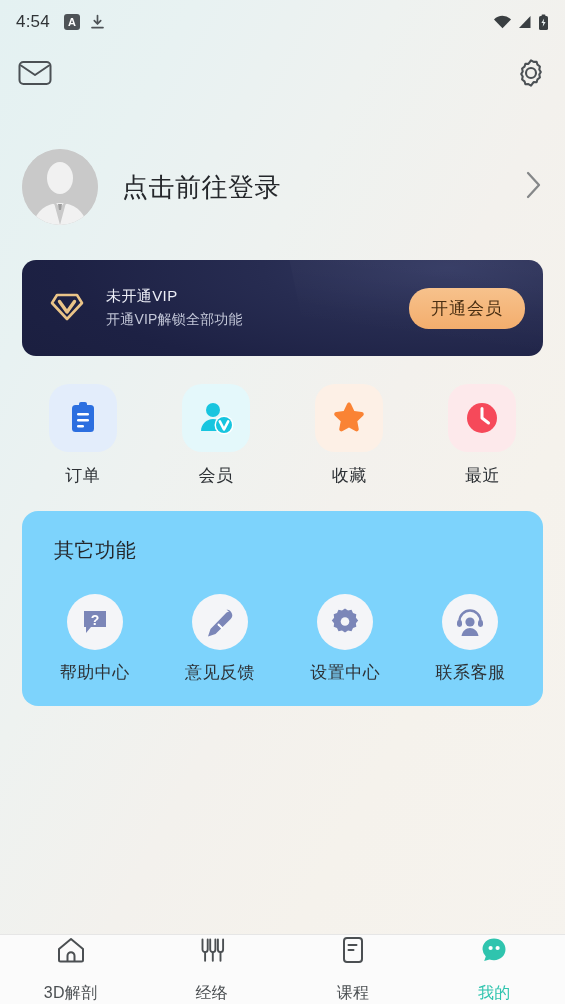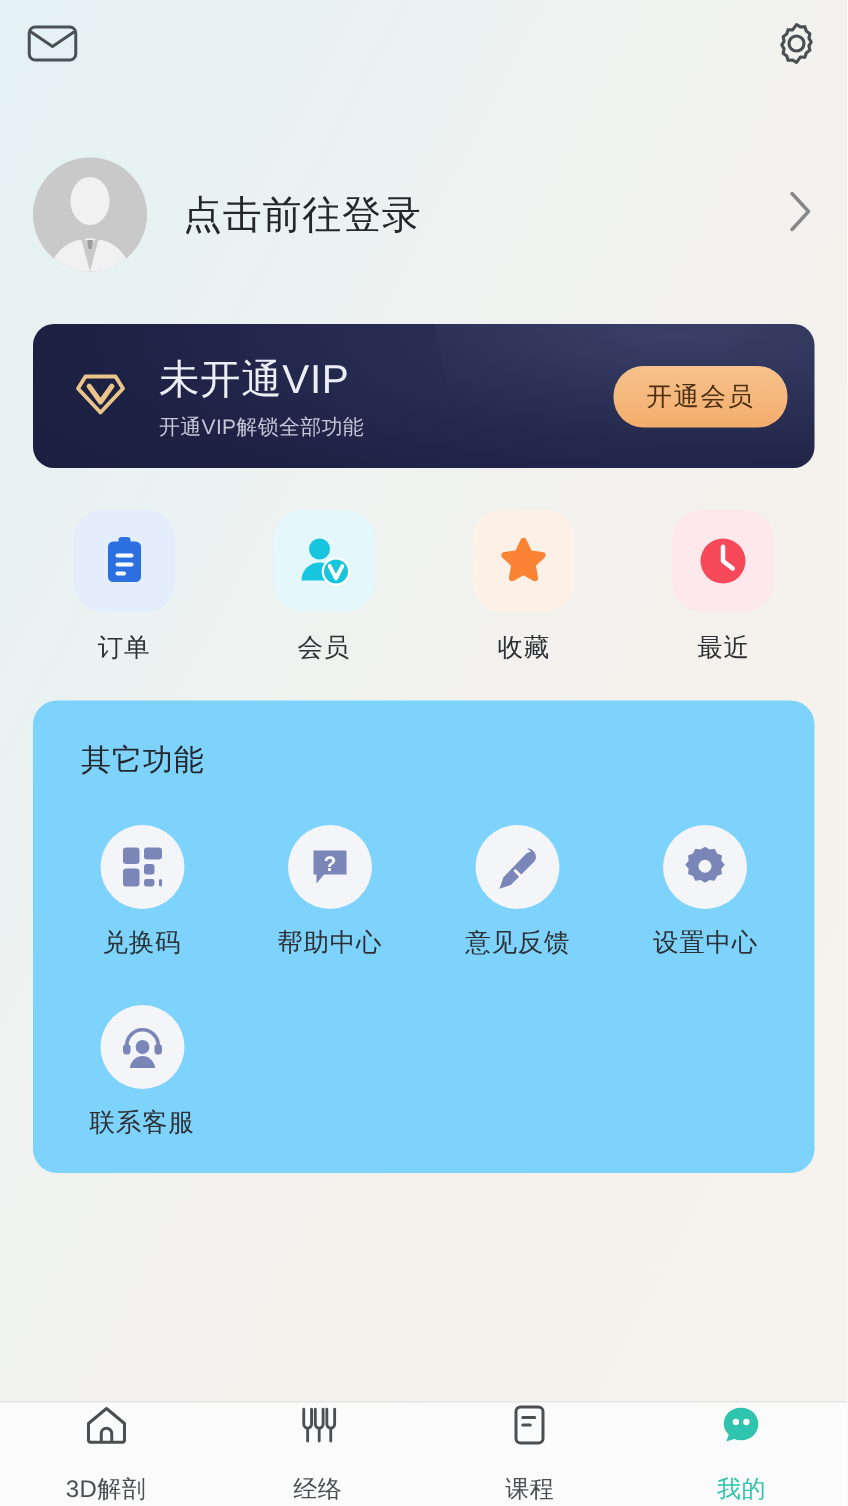--- a/index.html
+++ b/index.html
@@ -82,21 +82,21 @@
     position:relative; overflow:hidden;
   }
   .vip::after {
     content:""; position:absolute; right:-20px; top:-40px;
     width:260px; height:180px;
     background:linear-gradient(200deg, rgba(255,255,255,.055), rgba(255,255,255,0) 62%);
     transform:rotate(-12deg);
     pointer-events:none;
   }
   .vip-txt { margin-left:18px; flex:1; position:relative; z-index:2; }
-  .vip-title { font-size:27px; color:#eceef6; font-weight:500; letter-spacing:.4px; }
+  .vip-title { font-size:15px; color:#eceef6; font-weight:500; letter-spacing:.4px; }
   .vip-sub { font-size:14px; color:#c3c7d8; margin-top:5px; letter-spacing:.2px; }
   .vip-btn {
     position:relative; z-index:2;
     background:linear-gradient(180deg,#f7c28c 0%,#f3ad6d 100%);
     color:#4a2f12;
     border:none; border-radius:20px;
     height:41px; padding:0 22px;
     font-size:17px; font-family:inherit; font-weight:500;
     letter-spacing:1px;
     cursor:pointer;
@@ -157,20 +157,43 @@
   }
   .tab-lbl { font-size:16px; color:#4b4f52; letter-spacing:.3px; }
   .tab.active .tab-lbl { color:#2fc4ae; }
   .spacer-bottom { flex:1; min-height:26px; }
 </style>
 </head>
 <body>
 
 <div class="page">
 
+  <div class="statusbar">
+    <span class="sb-time">4:54</span>
+    <span class="sb-left-icons">
+      <span class="badge-a">A</span>
+      <svg width="15" height="16" viewBox="0 0 15 16">
+        <path d="M7.5 1.5v8M7.5 10l-3.2-3.3M7.5 10l3.2-3.3M2 13.6h11" stroke="#4e5357" stroke-width="1.7" fill="none" stroke-linecap="round" stroke-linejoin="round"></path>
+      </svg>
+    </span>
+    <span class="sb-spacer"></span>
+    <span class="sb-right-icons">
+      <svg width="19" height="16" viewBox="0 0 19 16">
+        <path d="M9.5 14.2 1 5.4a12 12 0 0 1 17 0z" fill="#3a3f42"></path>
+      </svg>
+      <svg width="16" height="16" viewBox="0 0 16 16">
+        <path d="M13.5 2v12H2z" fill="#3a3f42"></path>
+      </svg>
+      <svg width="11" height="17" viewBox="0 0 11 17">
+        <rect x="1" y="2" width="9" height="14" rx="1.6" fill="#3a3f42"></rect>
+        <rect x="3.6" y="0.4" width="3.8" height="2" rx=".7" fill="#3a3f42"></rect>
+        <path d="M6.1 4.5 3.4 9.1h1.9l-.6 3.6 2.9-4.8H5.6z" fill="#eaf1f2"></path>
+      </svg>
+    </span>
+  </div>
 
   <div class="appbar">
     <span>
       <svg width="34" height="28" viewBox="0 0 34 28">
         <rect x="1.5" y="3" width="31" height="22" rx="4" fill="none" stroke="#4b5054" stroke-width="2"></rect>
         <path d="M3 6.5 17 16 31 6.5" fill="none" stroke="#4b5054" stroke-width="2" stroke-linecap="round" stroke-linejoin="round"></path>
       </svg>
     </span>
     <span>
       <svg width="32" height="32" viewBox="0 0 32 32">
@@ -259,33 +282,20 @@
         </svg>
       </div>
       <div class="q-lbl">最近</div>
     </div>
   </div>
 
   <div class="card">
     <div class="card-title">其它功能</div>
     <div class="grid">
 
-      <div class="g-item">
-        <div class="g-ico">
-          <svg width="30" height="30" viewBox="0 0 30 30" fill="#7b86b8">
-            <rect x="2" y="2" width="11" height="11" rx="2.2"></rect>
-            <rect x="16" y="2" width="12" height="8" rx="2.2"></rect>
-            <rect x="2" y="16" width="11" height="12" rx="2.2"></rect>
-            <rect x="16" y="13" width="7" height="7" rx="1.8"></rect>
-            <rect x="16" y="23" width="7" height="5" rx="1.6"></rect>
-            <rect x="26" y="23" width="2" height="5" rx="1"></rect>
-          </svg>
-        </div>
-        <div class="g-lbl">兑换码</div>
-      </div>
 
       <div class="g-item">
         <div class="g-ico">
           <svg width="30" height="30" viewBox="0 0 30 30">
             <path d="M4 4h22v16H11l-5 6v-6H4z" fill="#7b86b8"></path>
             <text x="15" y="17.5" text-anchor="middle" font-size="14" font-weight="700" fill="#fff" font-family="Liberation Sans, sans-serif">?</text>
           </svg>
         </div>
         <div class="g-lbl">帮助中心</div>
       </div>

